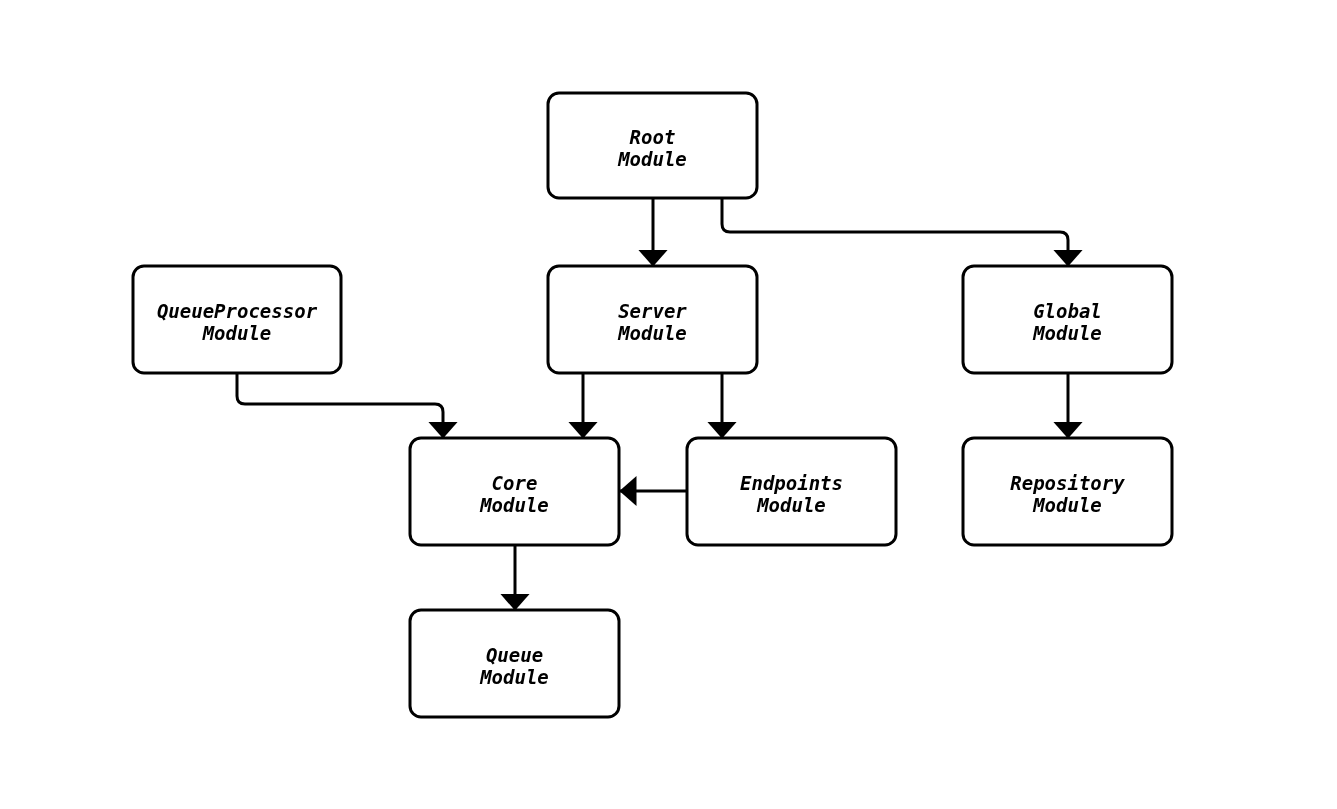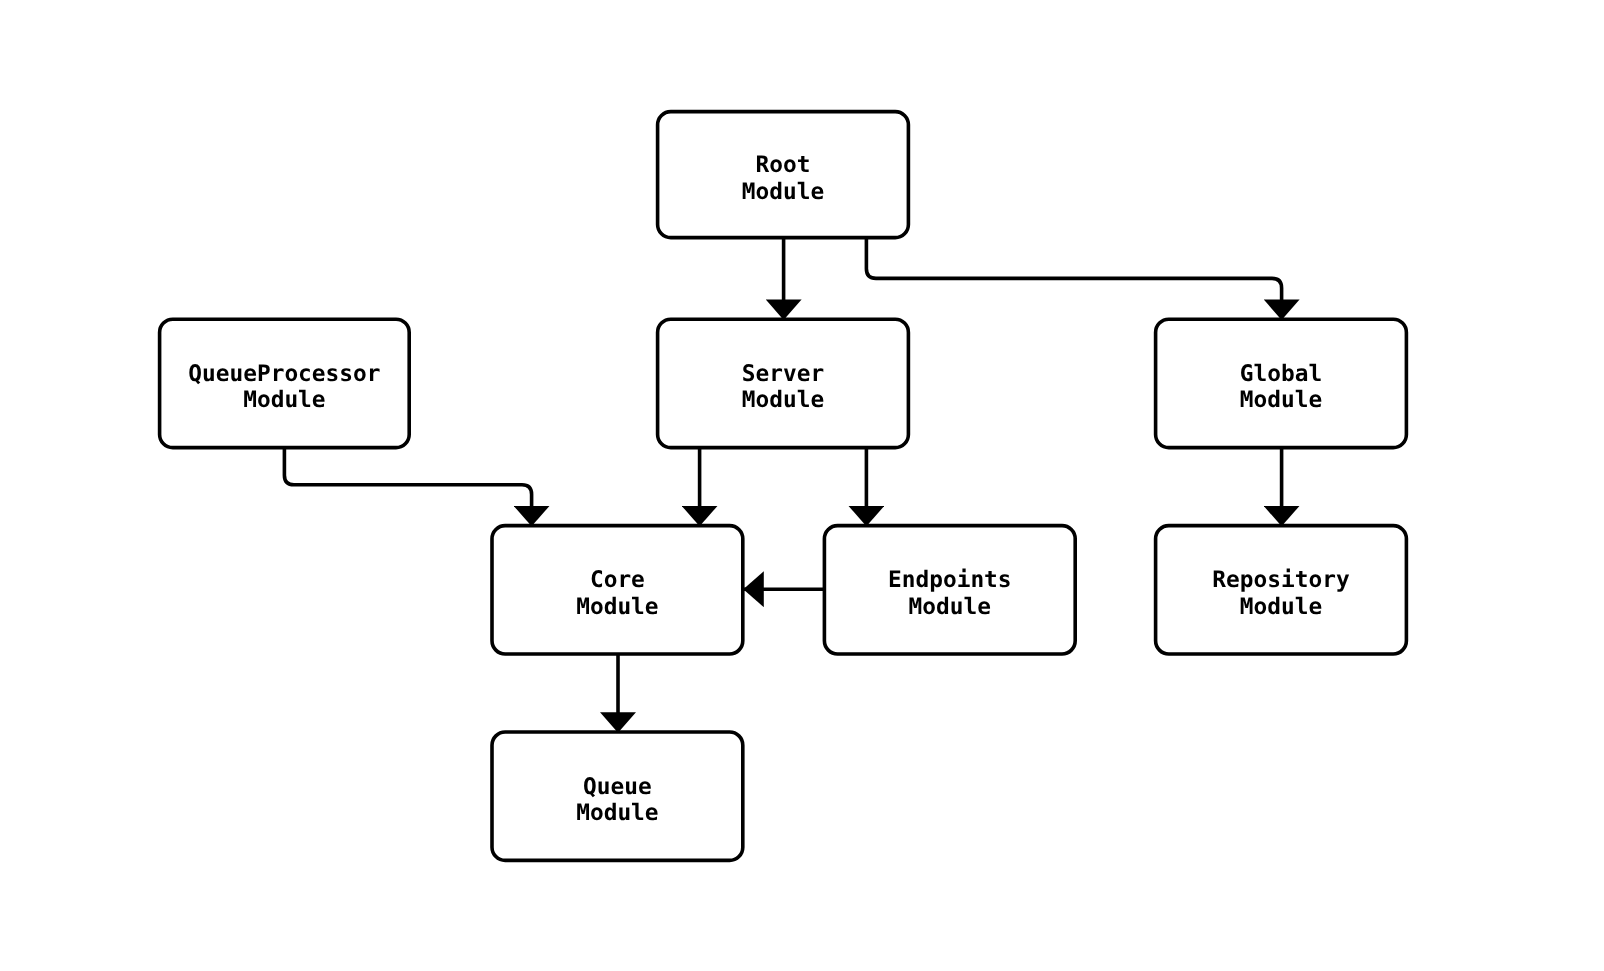--- a/index.html
+++ b/index.html
@@ -6,20 +6,21 @@
     margin: 0;
     padding: 0;
   }
   body {
     font-family: "DejaVu Sans Mono", monospace;
   }
   #diagram-wrap {
     width: 1271px;
     height: 809px;
     overflow: hidden;
+    font-style: italic;
   }
   svg {
     display: block;
   }
   .node-rect {
     stroke-width: 3;
   }
   .node-label {
     font-family: "DejaVu Sans Mono", monospace;
     font-weight: bold;

